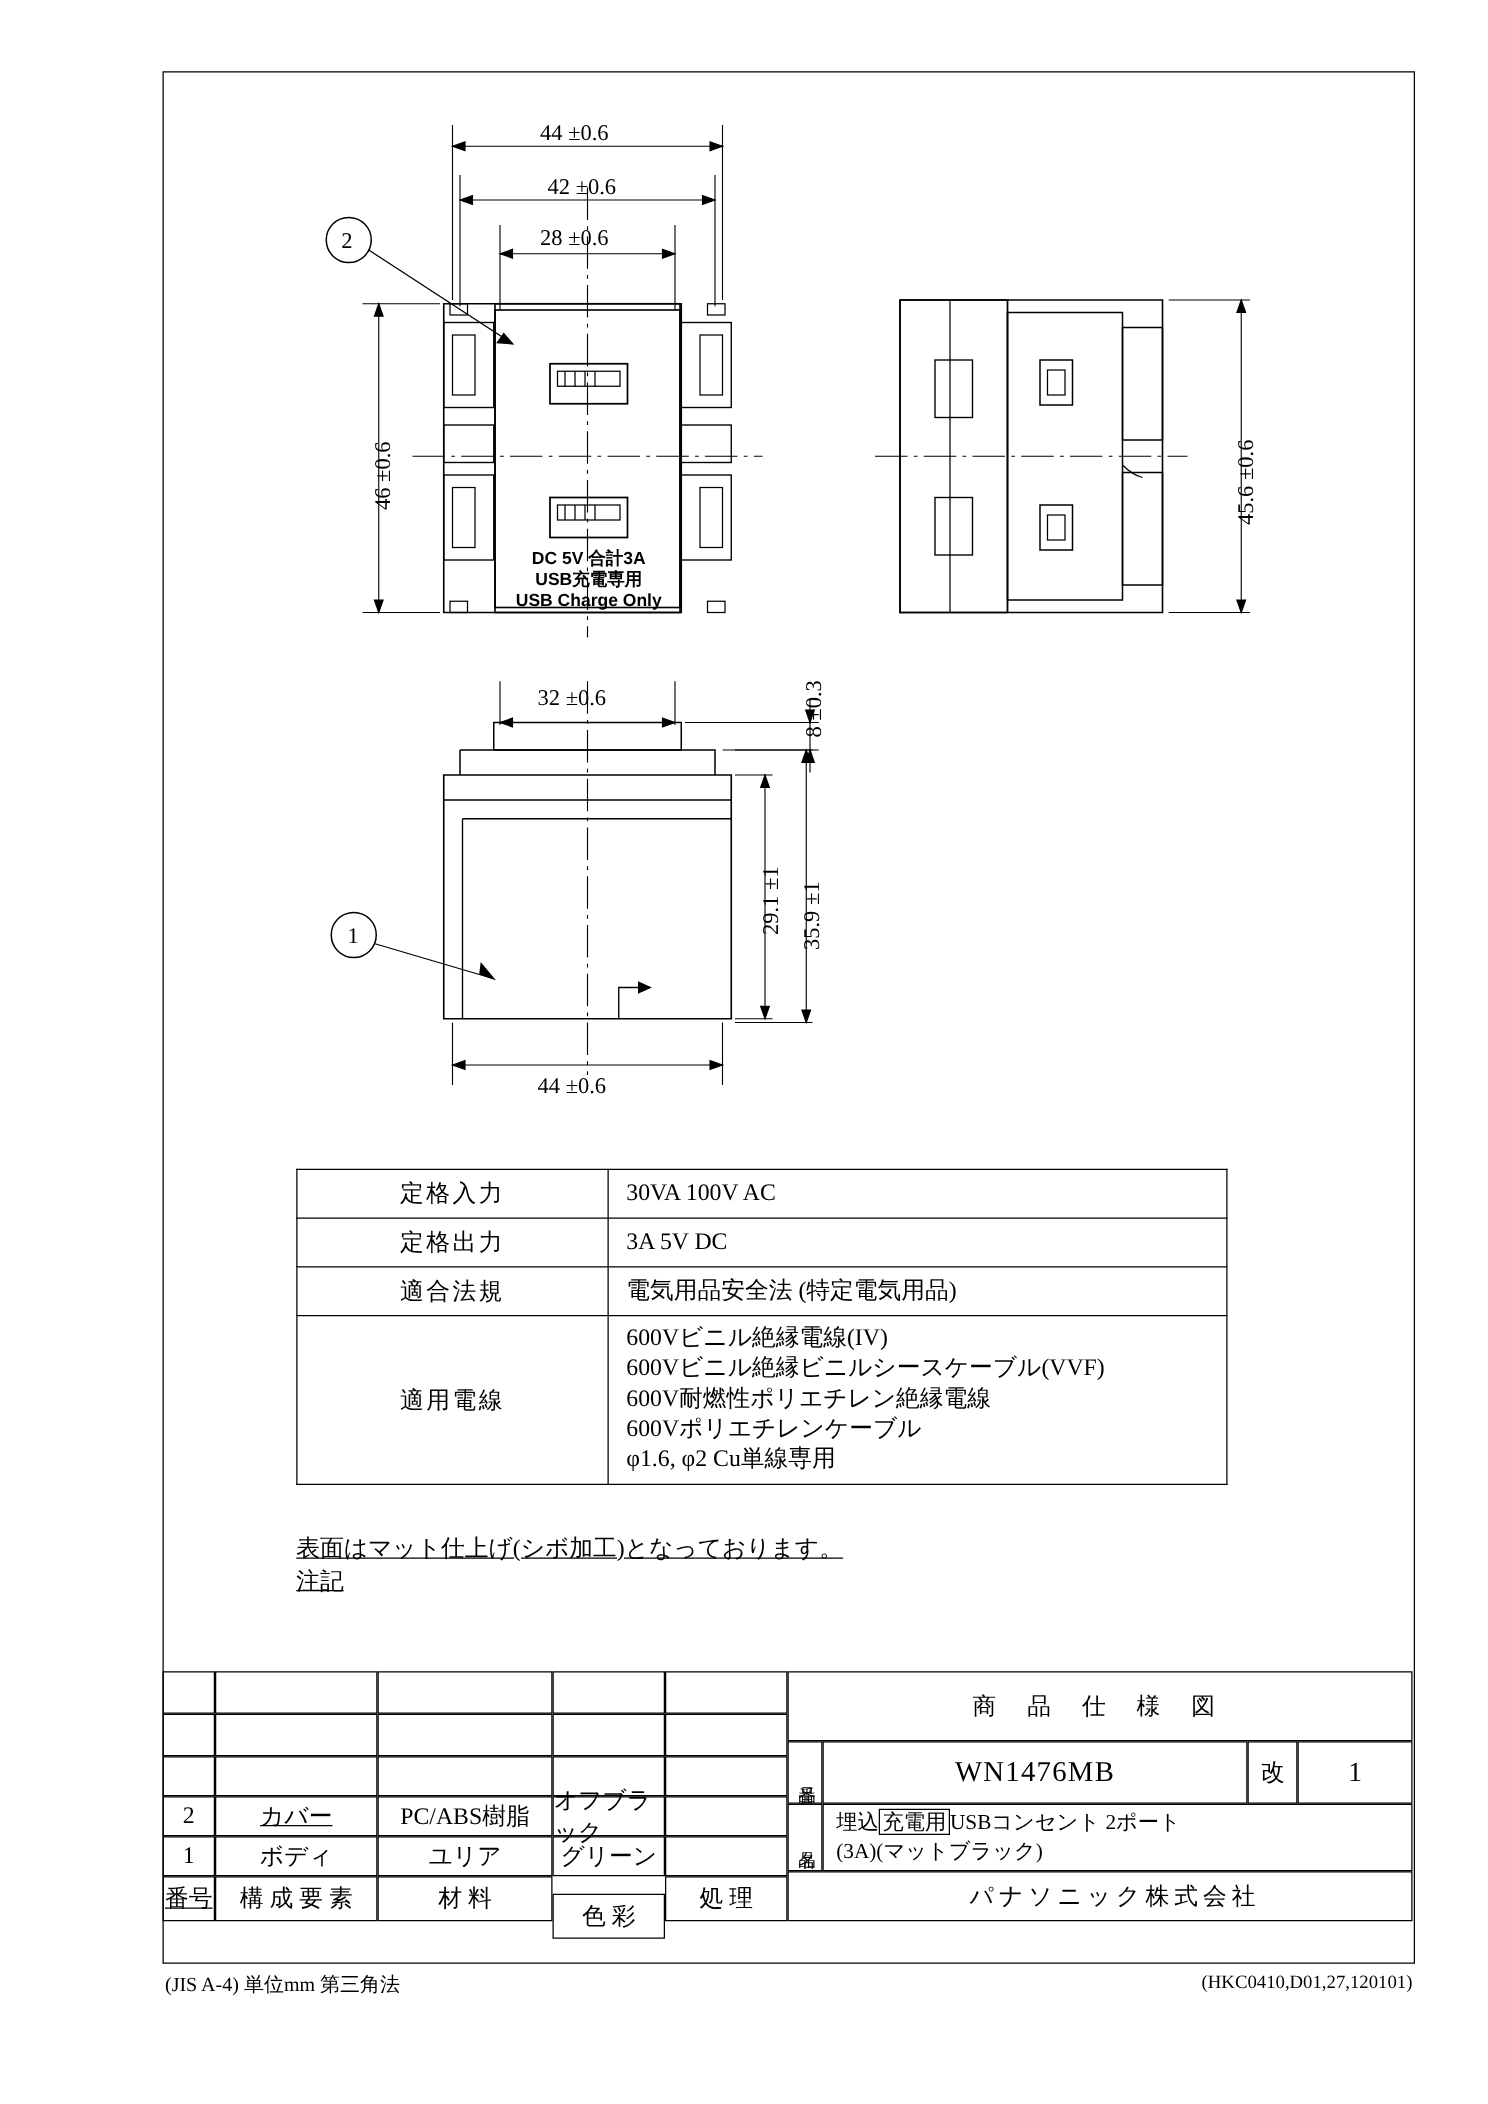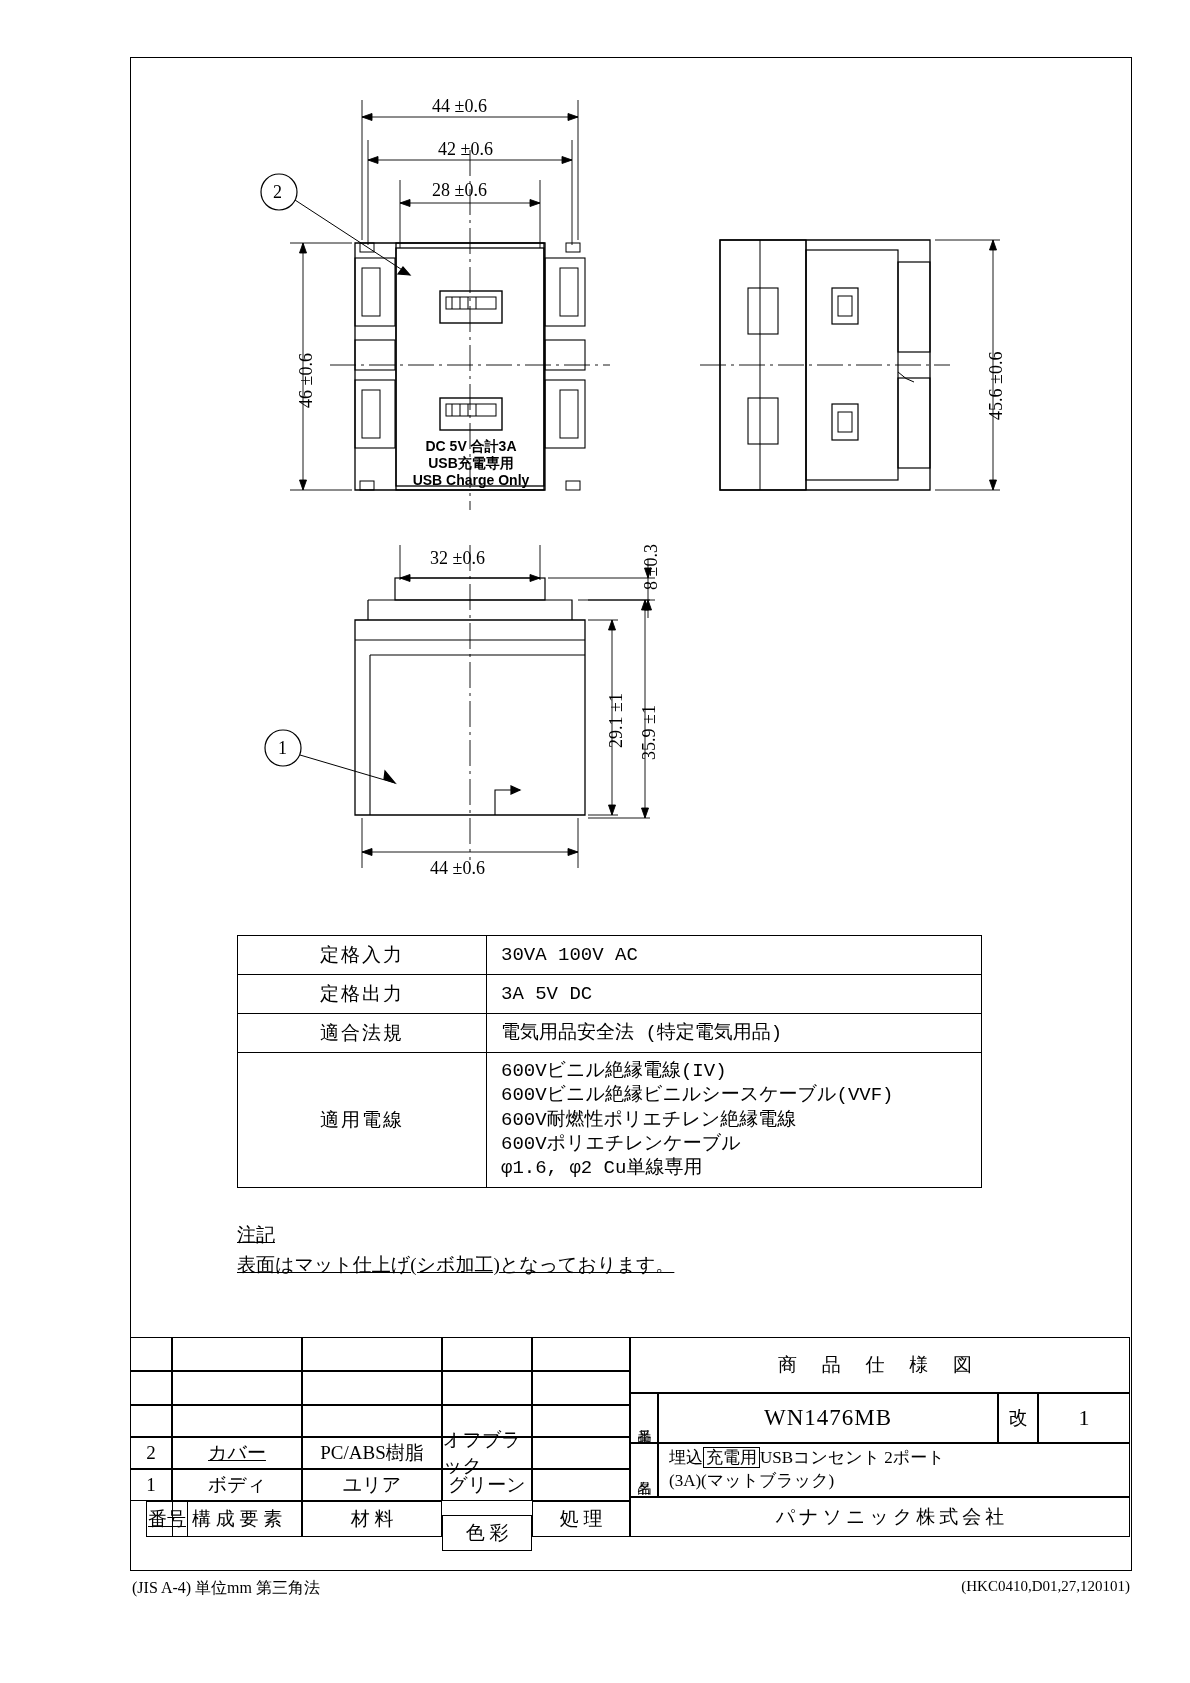--- a/index.html
+++ b/index.html
@@ -8,21 +8,21 @@
   .frame{position:absolute;left:130px;top:57px;width:1000px;height:1512px;border:1.5px solid #000;}
   .svgwrap{position:absolute;left:0;top:0;width:1190px;height:1683px;}
   .txt{position:absolute;white-space:pre;}
   .dim{font-family:"Liberation Serif",serif;font-size:18px;}
   .vert{transform-origin:0 0;}
   
   .spec{position:absolute;left:237px;top:935px;width:745px;border-collapse:collapse;}
   .spec td{border:1.2px solid #000;font-size:19px;padding:6px 8px;vertical-align:middle;}
   .spec td.lbl{width:232px;text-align:center;letter-spacing:2px;}
   .spec td.val{padding-left:14px;}
-  .spec td.val .ln{display:block;line-height:1.28;font-family:Liberation Mono, monospace;}
+  .spec td.val .ln{display:block;line-height:1.28;}
   
   .note{position:absolute;left:237px;top:1222px;font-size:19px;}
   .note .u{text-decoration:underline;}
   
   .tb{position:absolute;left:130px;top:1337px;width:1000px;height:232px;}
   .tb .cell{position:absolute;border:1.2px solid #000;box-sizing:border-box;display:flex;align-items:center;justify-content:center;font-size:19px;}
   .big{font-size:30px;letter-spacing:10px;}
   .company{font-size:28px;letter-spacing:4px;padding-left:24px;}
   .footl{position:absolute;left:132px;top:1578px;font-size:16px;}
   .footr{position:absolute;right:60px;top:1578px;font-size:15px;}
@@ -255,22 +255,22 @@
         <span class="ln">600Vビニル絶縁ビニルシースケーブル(VVF)</span>
         <span class="ln">600V耐燃性ポリエチレン絶縁電線</span>
         <span class="ln">600Vポリエチレンケーブル</span>
         <span class="ln">φ1.6, φ2  Cu単線専用</span>
       </td>
     </tr>
   </tbody>
     </table>
 
   <div class="note">
+    <div class="u" style="margin-top:4px;">表面はマット仕上げ(シボ加工)となっております。</div>
     <div class="u">注記</div>
-    <div class="u" style="margin-top:4px;">表面はマット仕上げ(シボ加工)となっております。</div>
   </div>
 
   <div class="tb">
 
     <div class="cell" style="left:0;top:0;width:42px;height:34px;"></div>
     <div class="cell" style="left:42px;top:0;width:130px;height:34px;"></div>
     <div class="cell" style="left:172px;top:0;width:140px;height:34px;"></div>
     <div class="cell" style="left:312px;top:0;width:90px;height:34px;"></div>
     <div class="cell" style="left:402px;top:0;width:98px;height:34px;"></div>
 
@@ -291,21 +291,21 @@
     <div class="cell" style="left:172px;top:100px;width:140px;height:32px;">PC/ABS樹脂</div>
     <div class="cell tiny" style="left:312px;top:100px;width:90px;height:32px;">オフブラック</div>
     <div class="cell" style="left:402px;top:100px;width:98px;height:32px;"></div>
 
     <div class="cell" style="left:0;top:132px;width:42px;height:32px;">1</div>
     <div class="cell" style="left:42px;top:132px;width:130px;height:32px;">ボディ</div>
     <div class="cell" style="left:172px;top:132px;width:140px;height:32px;">ユリア</div>
     <div class="cell" style="left:312px;top:132px;width:90px;height:32px;">グリーン</div>
     <div class="cell" style="left:402px;top:132px;width:98px;height:32px;"></div>
 
-    <div class="cell" style="left:16px;top:164px;width:42px;height:36px;text-decoration:underline;">番号</div>
+    <div class="cell" style="left:0;top:164px;width:42px;height:36px;text-decoration:underline;">番号</div>
     <div class="cell" style="left:42px;top:164px;width:130px;height:36px;">構 成 要 素</div>
     <div class="cell" style="left:172px;top:164px;width:140px;height:36px;">材 料</div>
     <div class="cell" style="left:312px;top:178px;width:90px;height:36px;">色 彩</div>
     <div class="cell" style="left:402px;top:164px;width:98px;height:36px;">処 理</div>
 
     <div class="cell big" style="left:500px;top:0;width:500px;height:56px;">商 品 仕 様 図</div>
 
     <div class="cell" style="left:500px;top:56px;width:28px;height:50px;font-size:14px;writing-mode:vertical-rl;">品番</div>
     <div class="cell" style="left:528px;top:56px;width:340px;height:50px;font-size:23px;letter-spacing:1px;">WN1476MB</div>
     <div class="cell" style="left:868px;top:56px;width:40px;height:50px;font-size:19px;">改</div>

